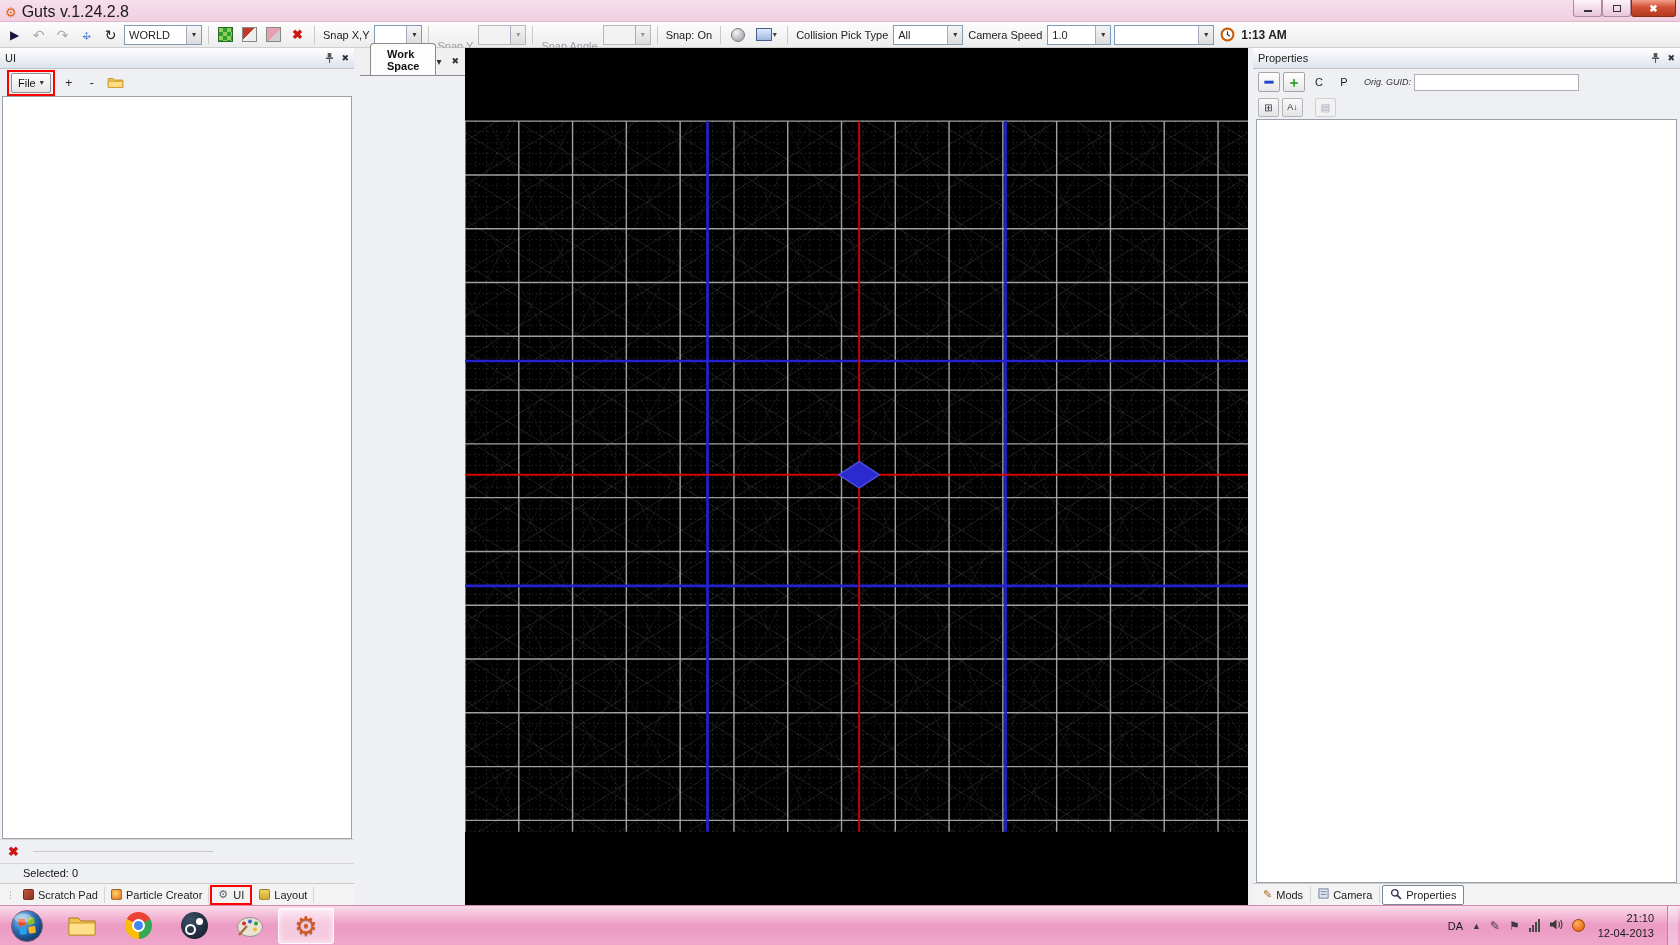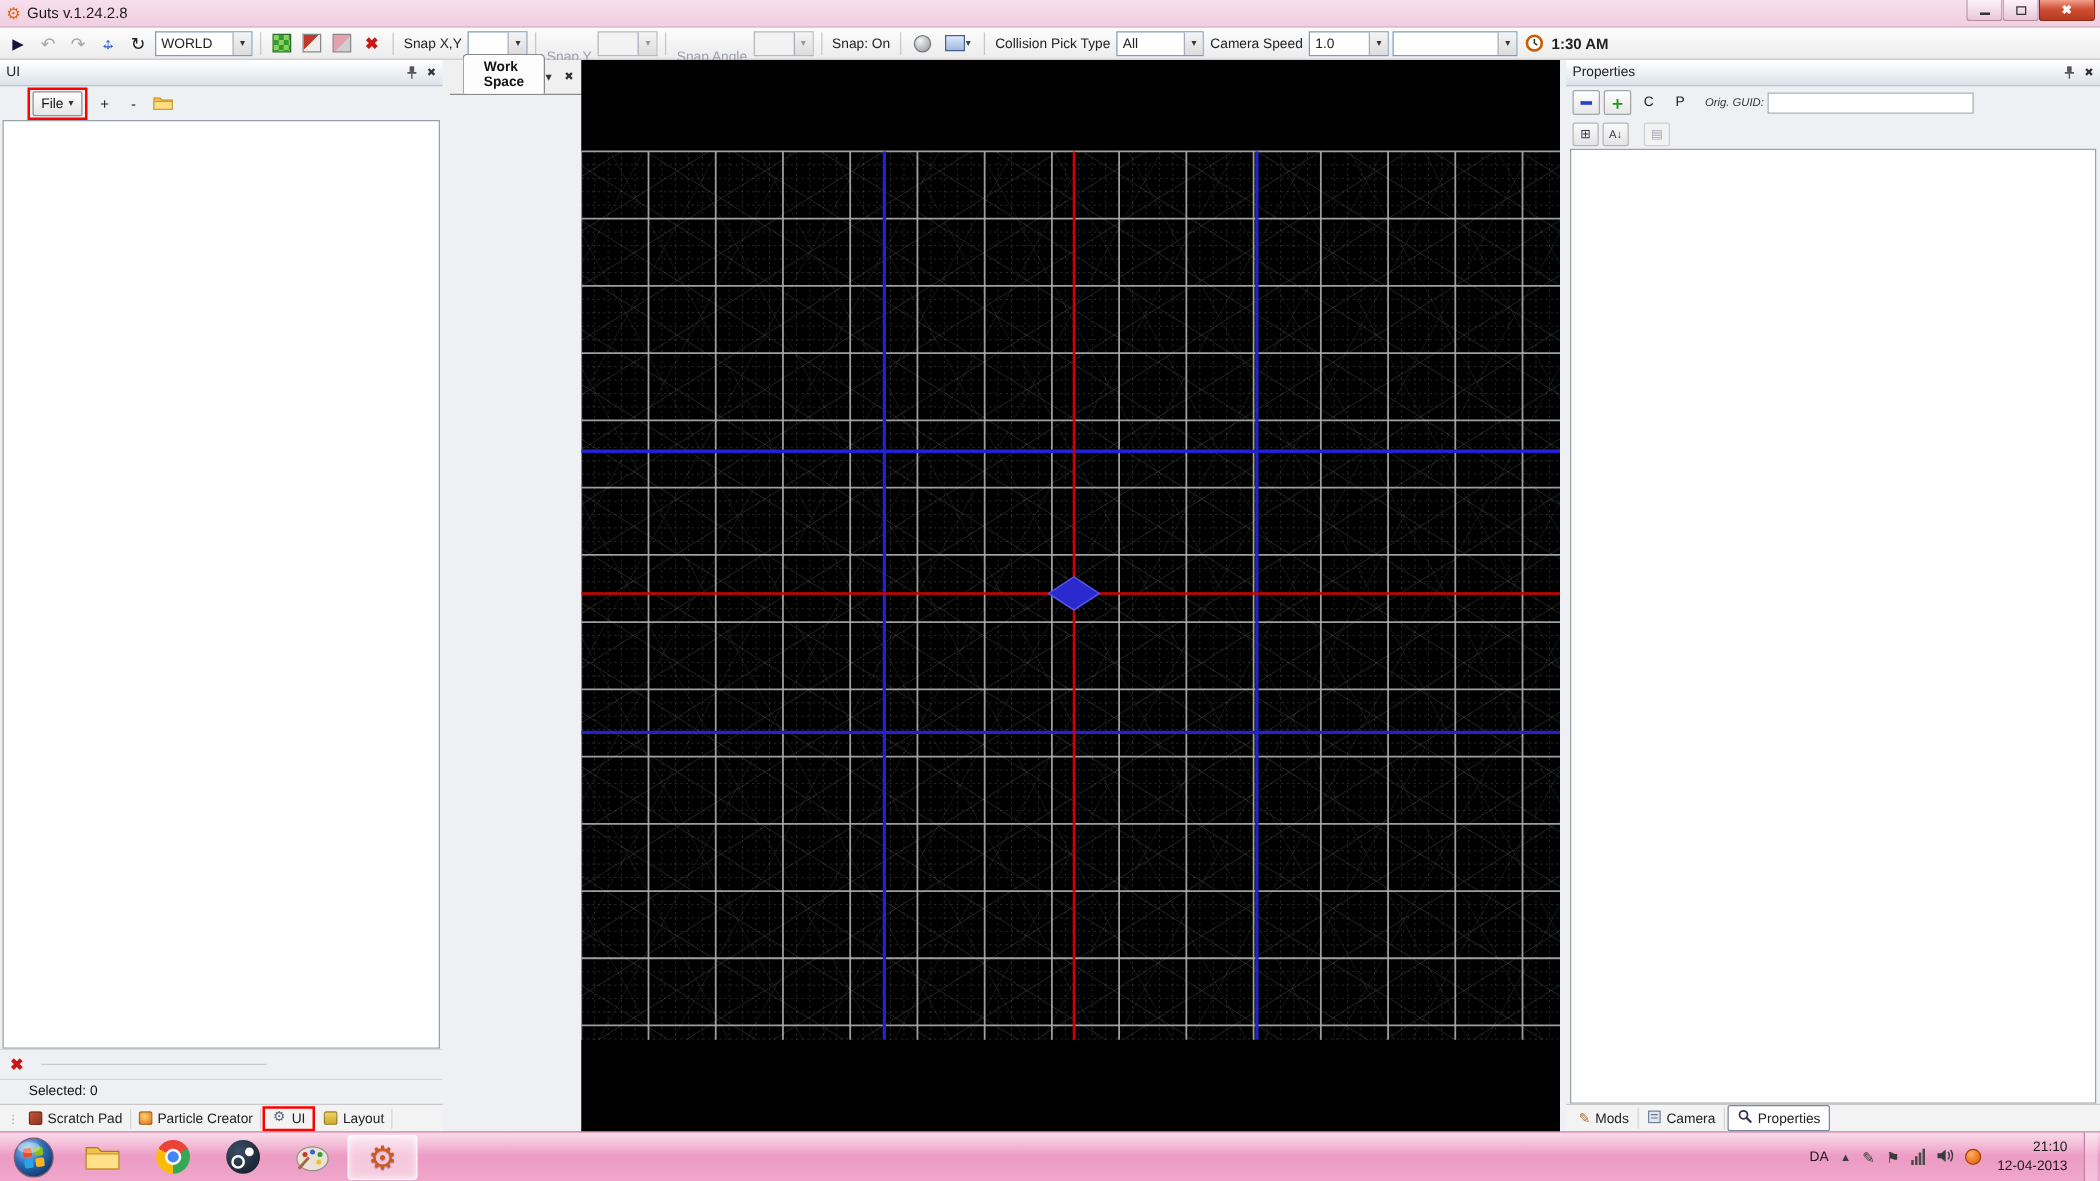--- a/index.html
+++ b/index.html
@@ -8,21 +8,21 @@
     --titlebar-pink:#f7dfec;
   }
   *{box-sizing:border-box;margin:0;padding:0;font-family:"Liberation Sans",sans-serif;}
   html,body{width:1680px;height:945px;overflow:hidden;background:#d8c0cc;}
   .screen{width:1680px;height:945px;display:flex;flex-direction:column;overflow:hidden;position:relative;}
 
   
   .titlebar{height:22px;flex:0 0 22px;display:flex;align-items:flex-start;background:linear-gradient(var(--titlebar-pink),#f0cfe1);border-bottom:1px solid #ddb9cd;position:relative;}
   .titlebar-left{display:flex;align-items:center;gap:5px;padding:3px 0 0 5px;}
   .app-gear{color:#e0661a;font-size:13px;line-height:13px;}
-  .title-text{font-size:12px;color:#1a1a1a;}
+  .title-text{font-size:16px;color:#1a1a1a;}
   .win-controls{position:absolute;top:0;right:4px;display:flex;}
   .win-btn{width:29px;height:17px;border:1px solid #b08aa0;border-top:none;background:linear-gradient(#fdf2f8,#e9c6da);display:flex;align-items:center;justify-content:center;border-radius:0 0 3px 3px;cursor:default;}
   .win-btn .min-glyph{width:8px;border-bottom:2px solid #333;margin-top:6px;display:inline-block;}
   .win-btn .max-glyph{width:8px;height:7px;border:1.5px solid #333;display:inline-block;}
   .win-btn.close{width:45px;background:linear-gradient(#f2a18c,#d14f35 45%,#b33a1f);border-color:#8a2a18;color:#fff;font-size:10px;font-weight:bold;}
 
   
   .menubar{height:23px;flex:0 0 23px;display:flex;align-items:center;background:#f8f8f8;border-bottom:1px solid #e2e2e2;padding-left:6px;}
   .menu-item{font-size:12px;color:#111;padding:3px 9px;cursor:default;}
 
@@ -58,21 +58,21 @@
   .gap5{flex:0 0 5px;}
 
   .panel{display:flex;flex-direction:column;background:#eef0f4;min-height:0;}
   .panel.left{flex:0 0 354px;width:354px;}
   .panel.right{flex:0 0 427px;width:427px;}
   .panel-header{height:21px;flex:0 0 21px;display:flex;align-items:center;padding:0 5px;background:linear-gradient(#ffffff,#dde3ec);border-bottom:1px solid #bcc3cd;font-size:11px;color:#222;}
   .panel-controls{margin-left:auto;display:flex;align-items:center;gap:7px;}
   .panel-x{font-size:9px;color:#333;cursor:default;}
   .pin-svg{display:block;}
 
-  .file-row{height:27px;flex:0 0 27px;display:flex;align-items:center;gap:5px;padding:0 22px;}
+  .file-row{height:27px;flex:0 0 27px;display:flex;align-items:center;gap:5px;padding:0 7px;}
   .red-box{display:inline-flex;border:2px solid var(--annotation-red);padding:1px 2px;align-items:center;}
   .file-btn{display:flex;align-items:center;gap:4px;height:20px;padding:0 6px;background:linear-gradient(#fefefe,#e6e6e6);border:1px solid #8f8f8f;border-radius:2px;font-size:11px;color:#111;cursor:default;}
   .file-btn .dd{font-size:8px;color:#333;}
   .mini-btn{min-width:18px;height:18px;display:flex;align-items:center;justify-content:center;background:transparent;border:1px solid transparent;border-radius:2px;font-size:12px;color:#222;cursor:default;}
 
   .tree-area{flex:1;background:#fff;border:1px solid #9aa0a8;margin:0 2px;min-height:0;}
   .mini-toolbar{height:24px;flex:0 0 24px;display:flex;align-items:center;padding:0 8px;border-top:1px solid #d6d6d6;gap:10px;}
   .half-rule{flex:0 0 180px;height:1px;background:#c9c9c9;margin-left:4px;}
   .status-row{height:20px;flex:0 0 20px;font-size:11px;color:#111;padding:3px 23px;border-top:1px solid #d6d6d6;}
   .tab-row{height:22px;flex:0 0 22px;display:flex;align-items:center;background:#f3f3f3;border-top:1px solid #c9c9c9;font-size:11px;padding-left:3px;}
@@ -219,21 +219,21 @@
     <div class="combo" style="width:100px">
       <span class="combo-text"></span>
         <span class="combo-arrow">▾</span>
     </div>
     <span class="tbtn">
       <svg width="15" height="15" viewBox="0 0 16 16">
           <circle cx="8" cy="8" r="6.3" fill="#fff" stroke="#cc5a00" stroke-width="2.2"></circle>
           <path d="M8 4.5 V8 L10.5 9.8" stroke="#333" stroke-width="1.3" fill="none"></path>
         </svg>
     </span>
-    <span class="clock-time">1:30 AM</span>
+    <span class="clock-time">1:13 AM</span>
   </div>
 
   <div class="main">
 
     <div class="panel left">
       <div class="panel-header">
         <span>UI</span>
         <span class="panel-controls">
           <span>
               <svg class="pin-svg" width="9" height="12" viewBox="0 0 10 13">

